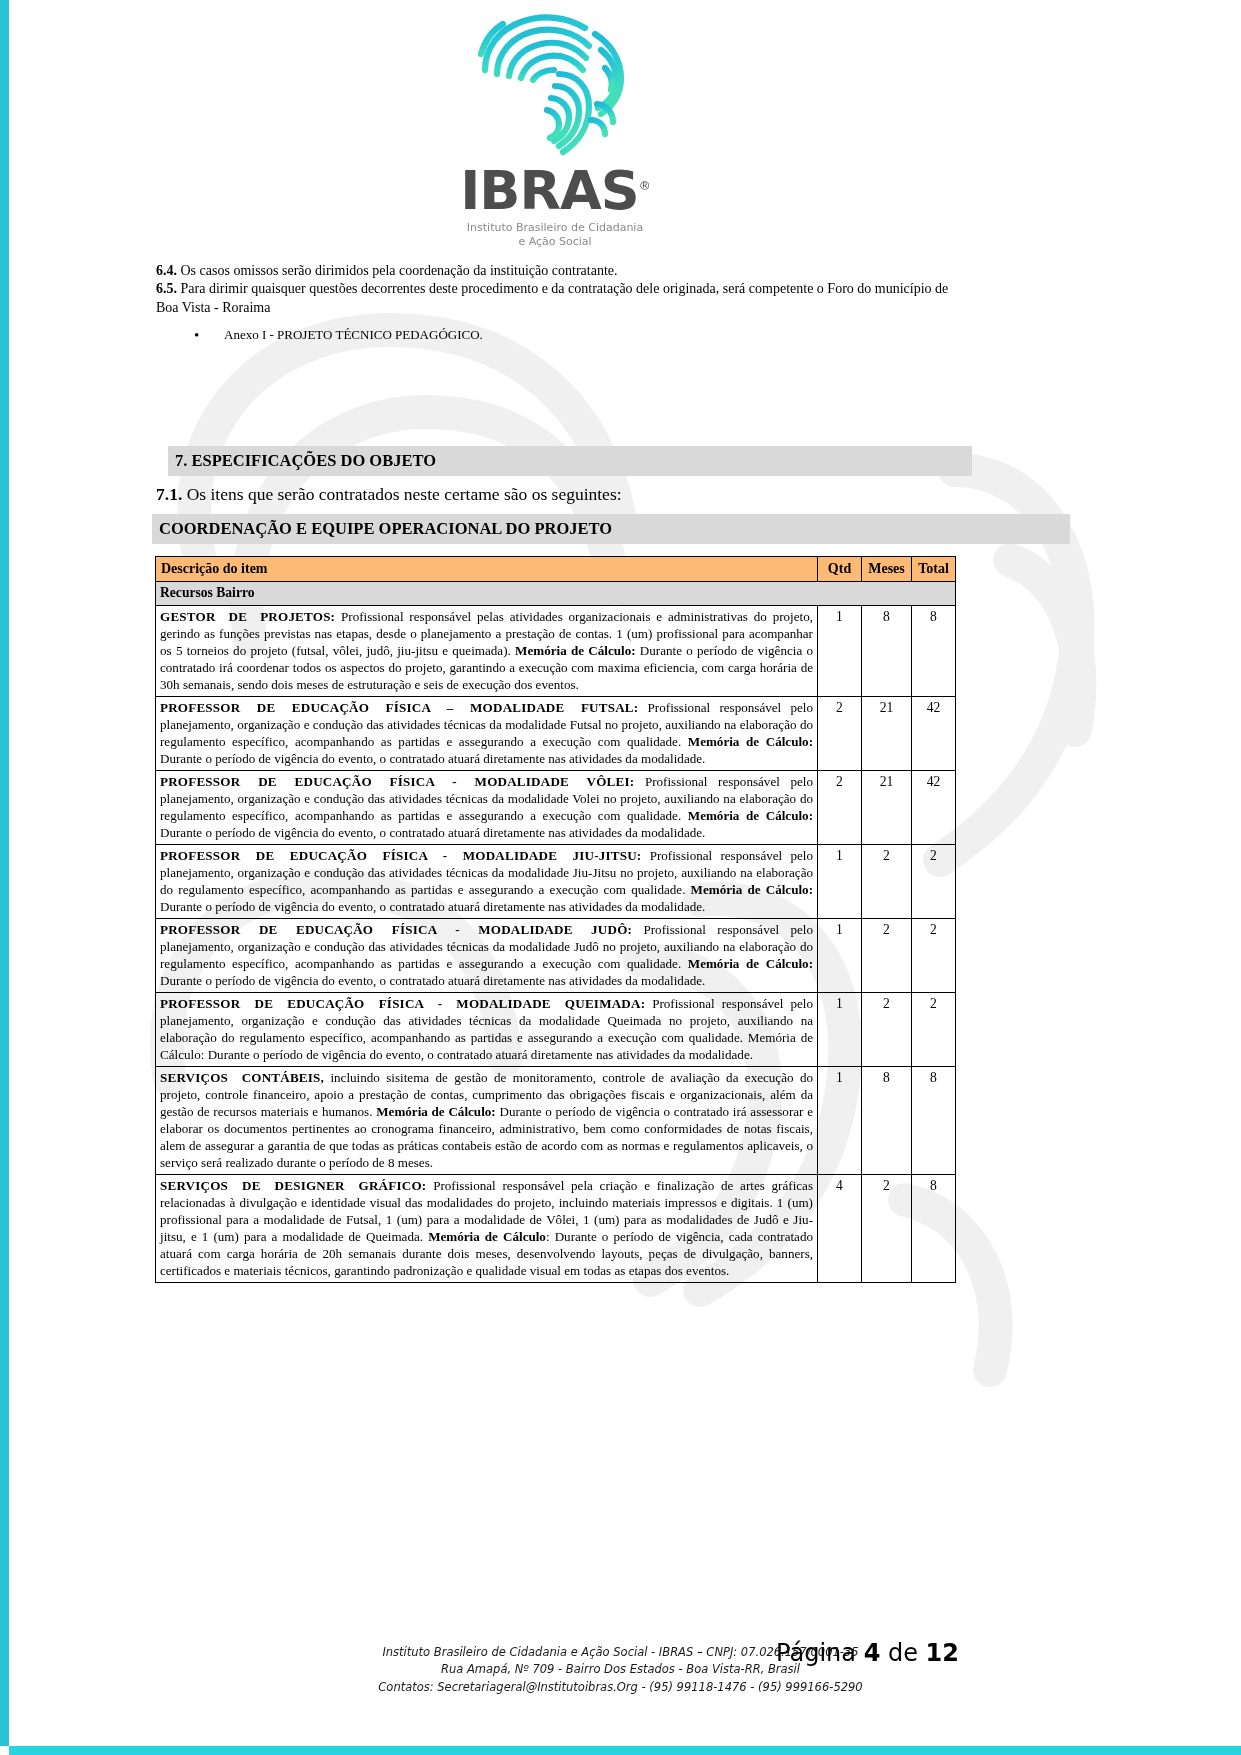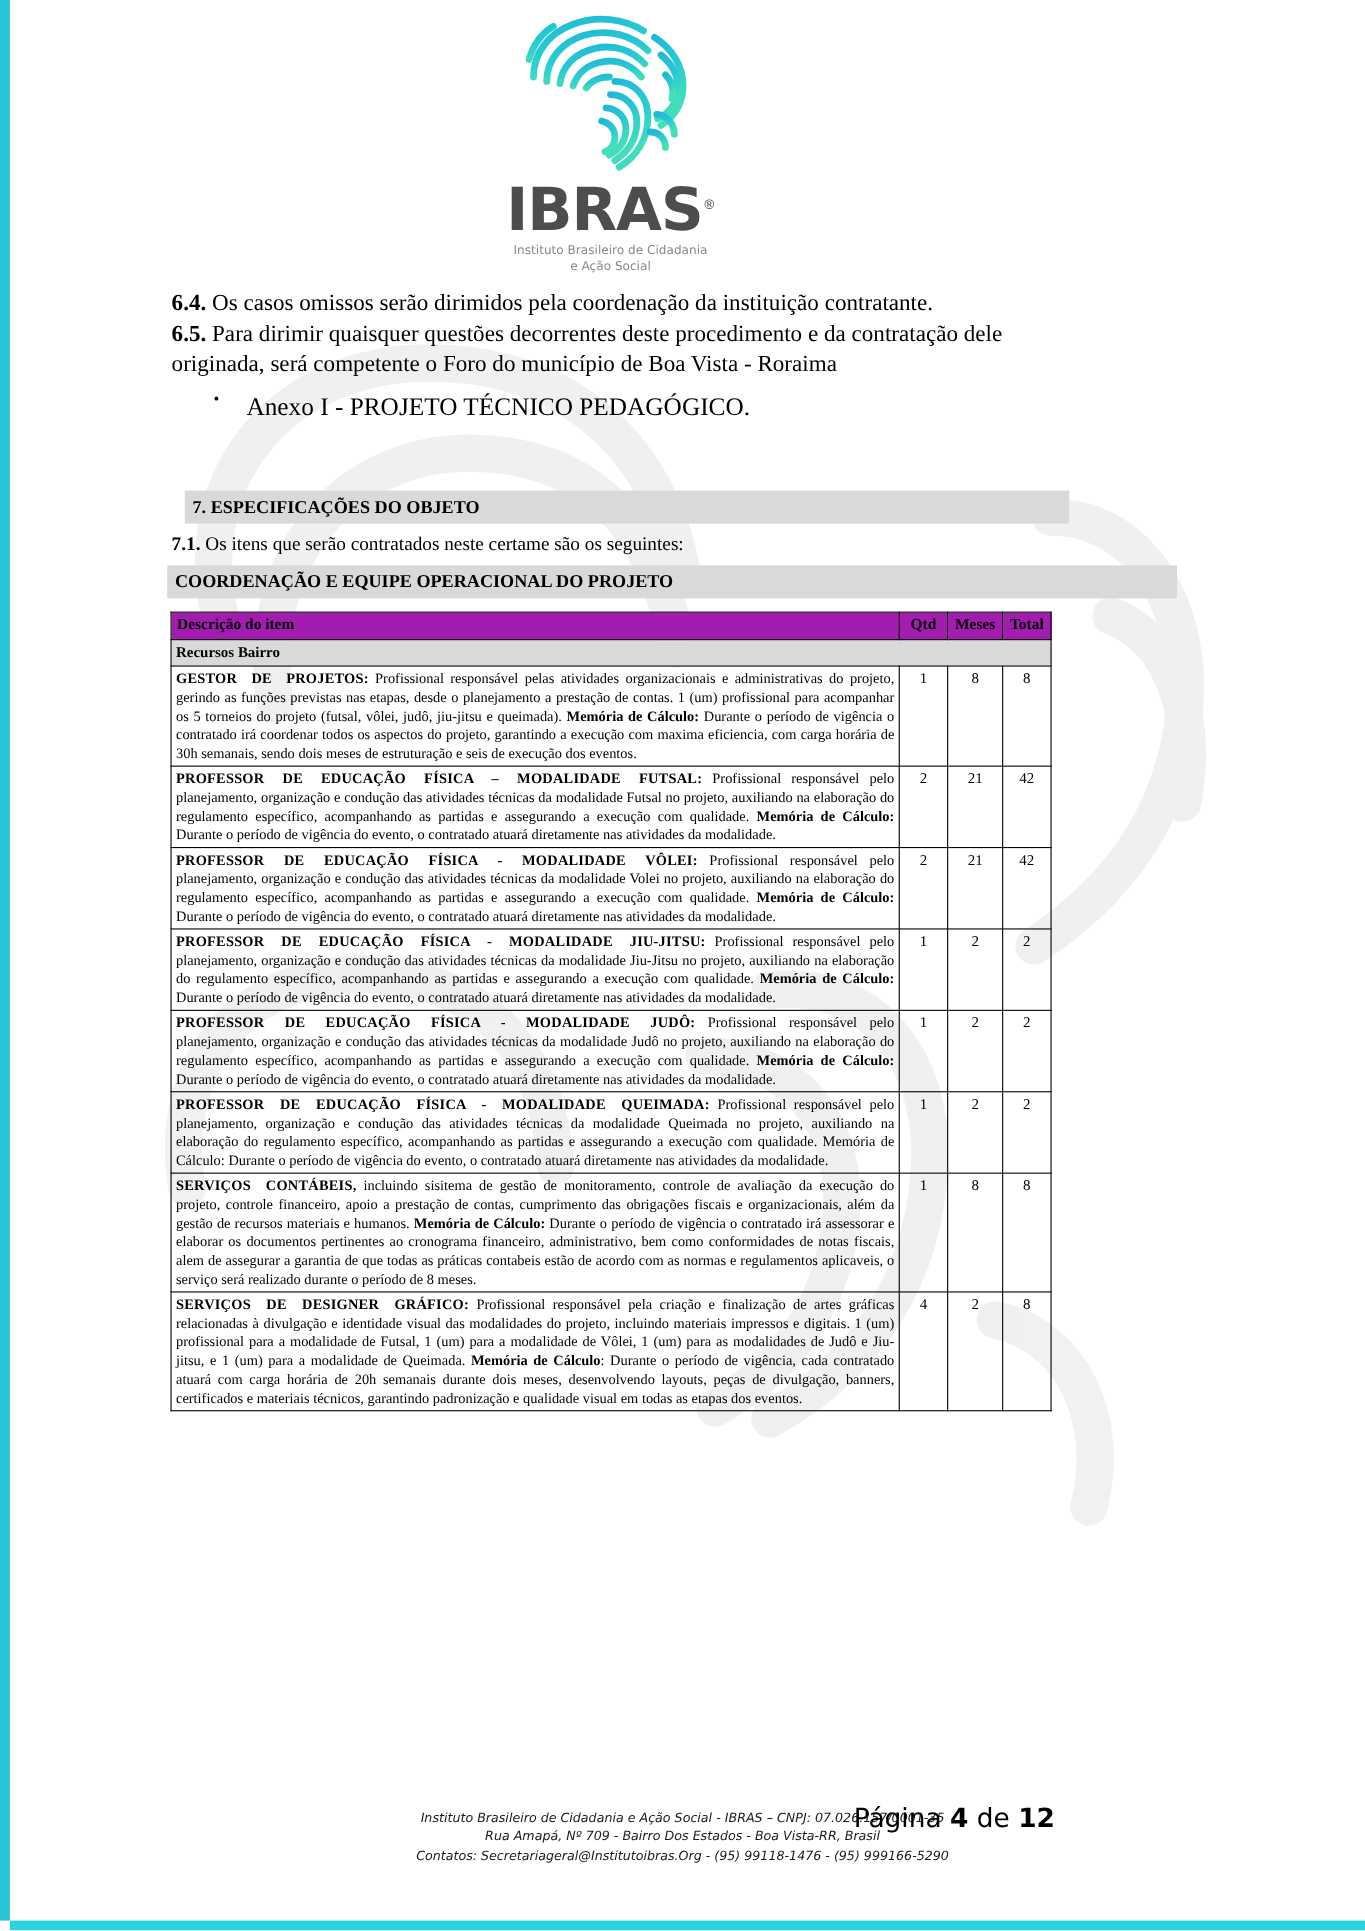--- a/index.html
+++ b/index.html
@@ -59,34 +59,34 @@
     color:#8a8a8a;
     line-height:1.25;
     margin-top:3px;
   }
 
   
   #content {
     position:absolute; left:156px; top:262px; width:800px;
   }
   .para {
-    font-size:21px;
+    font-size:14px;
     line-height:1.32;
     color:#000;
     text-align:left;
   }
   .para b { font-weight:bold; }
 
   ul.anexos {
     list-style:none;
     margin:10px 0 0 0;
     padding:0;
   }
   ul.anexos li {
-    font-size:23px;
+    font-size:13px;
     line-height:1.3;
     margin-bottom:26px;
     position:relative;
     padding-left:68px;
   }
   ul.anexos li:before {
     content:"\2022";
     position:absolute; left:38px; top:-1px;
     font-size:15px;
   }
@@ -119,21 +119,21 @@
   #spec-table col.c-tot  { width:44px; }
 
   #spec-table td, #spec-table th {
     border:1px solid #000;
     padding:2px 4px 3px 4px;
     vertical-align:top;
     line-height:1.30;
     color:#000;
   }
   #spec-table thead th {
-    background:#a21caf;
+    background:#fdba74;
     font-weight:bold;
     font-size:14px;
     text-align:left;
     padding:3px 5px;
     vertical-align:middle;
   }
   #spec-table thead th.num { text-align:center; }
 
   tr.subhead td {
     background:#d9d9d9;

